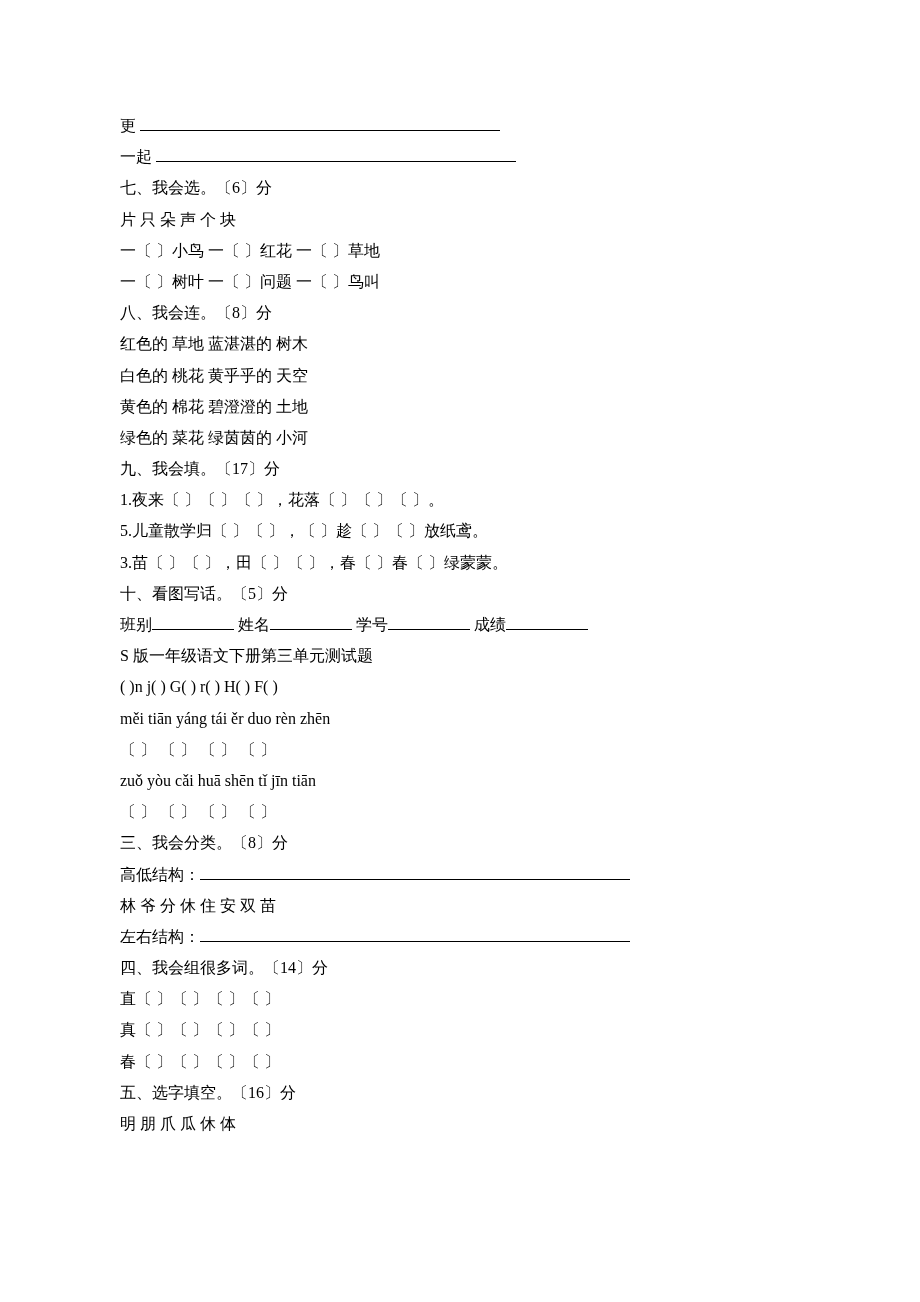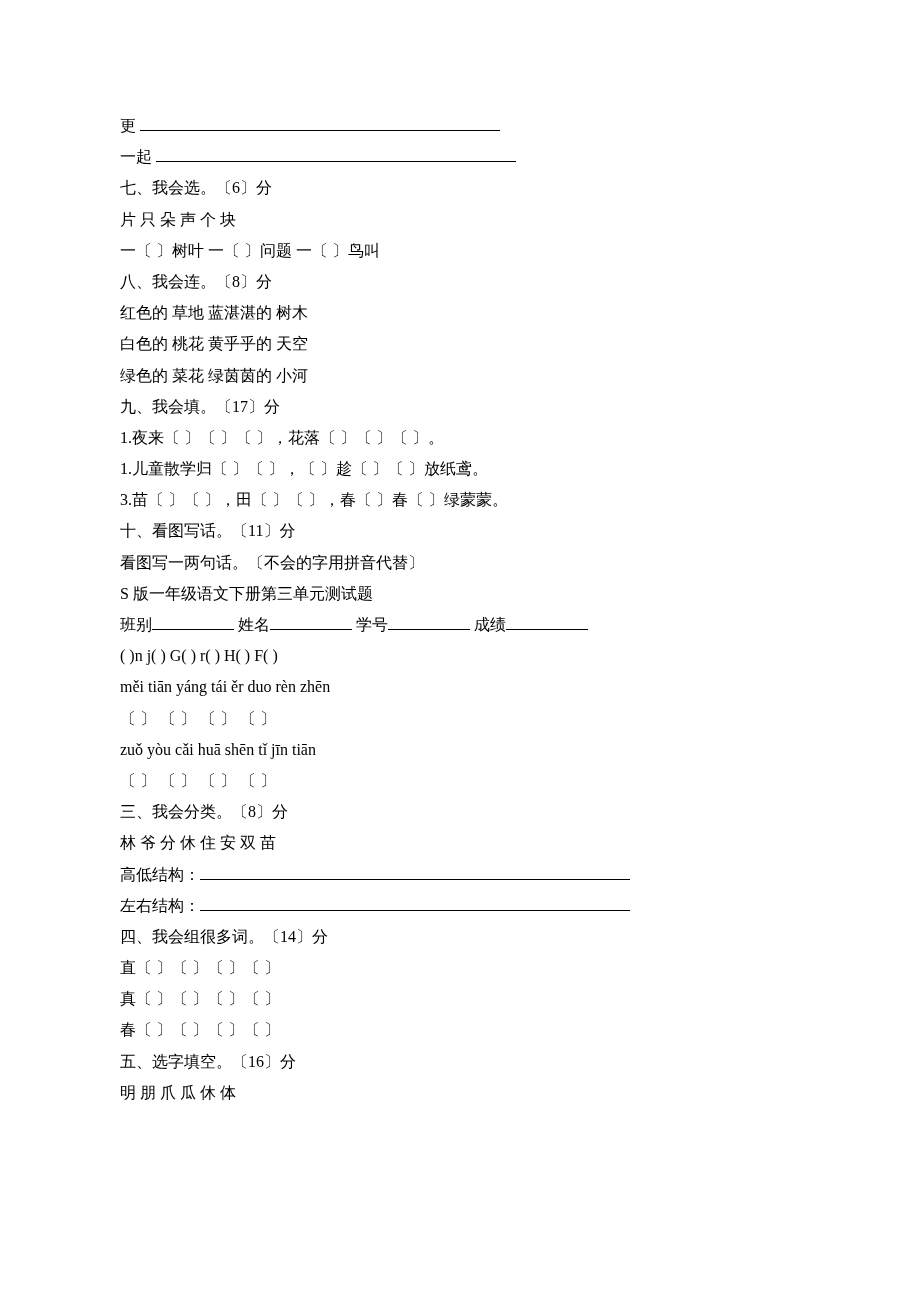--- a/index.html
+++ b/index.html
@@ -48,55 +48,56 @@
 
   <div class="line">
     <span>更 </span><span class="underline-long"></span>
   </div>
   <div class="line">
     <span>一起 </span><span class="underline-long"></span>
   </div>
 
   <div class="line">七、我会选。〔6〕分</div>
   <div class="line">片 只 朵 声 个 块</div>
+  <div class="line">一〔 〕小鸟  一〔 〕红花  一〔 〕草地</div>
   <div class="line">一〔 〕树叶  一〔 〕问题  一〔 〕鸟叫</div>
 
   <div class="line">八、我会连。〔8〕分</div>
   <div class="line">红色的  草地   蓝湛湛的  树木</div>
   <div class="line">白色的  桃花   黄乎乎的  天空</div>
+  <div class="line">黄色的  棉花   碧澄澄的  土地</div>
   <div class="line">绿色的  菜花   绿茵茵的  小河</div>
 
   <div class="line">九、我会填。〔17〕分</div>
   <div class="line">1.夜来〔 〕〔 〕〔 〕，花落〔 〕〔 〕〔 〕。</div>
-  <div class="line">1.儿童散学归〔 〕〔 〕，〔 〕趁〔 〕〔 〕放纸鸢。</div>
+  <div class="line">5.儿童散学归〔 〕〔 〕，〔 〕趁〔 〕〔 〕放纸鸢。</div>
   <div class="line">3.苗〔 〕〔 〕，田〔 〕〔 〕，春〔 〕春〔 〕绿蒙蒙。</div>
 
-  <div class="line">十、看图写话。〔11〕分</div>
-  <div class="line">看图写一两句话。〔不会的字用拼音代替〕</div>
+  <div class="line">十、看图写话。〔5〕分</div>
 
-  <div class="line">S 版一年级语文下册第三单元测试题</div>
   <div class="line">
     <span>班别</span><span class="underline-short"></span>
     <span> 姓名</span><span class="underline-short"></span>
     <span>学号</span><span class="underline-short"></span>
     <span> 成绩</span><span class="underline-short"></span>
   </div>
+  <div class="line">S 版一年级语文下册第三单元测试题</div>
 
   <div class="line">( )n j( ) G( ) r( ) H( ) F( )</div>
 
   <div class="line">měi tiān yáng tái ěr duo rèn zhēn</div>
   <div class="line">〔 〕 〔 〕 〔 〕 〔 〕</div>
   <div class="line">zuǒ yòu cǎi huā shēn tǐ jīn tiān</div>
   <div class="line">〔 〕 〔 〕 〔 〕 〔 〕</div>
 
   <div class="line">三、我会分类。〔8〕分</div>
-  <div class="line">林 爷 分 休 住 安 双 苗</div>
   <div class="line">
     <span>高低结构：</span><span class="underline-mid"></span>
   </div>
+  <div class="line">林 爷 分 休 住 安 双 苗</div>
   <div class="line">
     <span>左右结构：</span><span class="underline-mid"></span>
   </div>
 
   <div class="line">四、我会组很多词。〔14〕分</div>
   <div class="line">直〔 〕〔 〕〔 〕〔 〕</div>
   <div class="line">真〔 〕〔 〕〔 〕〔 〕</div>
   <div class="line">春〔 〕〔 〕〔 〕〔 〕</div>
 
   <div class="line">五、选字填空。〔16〕分</div>

